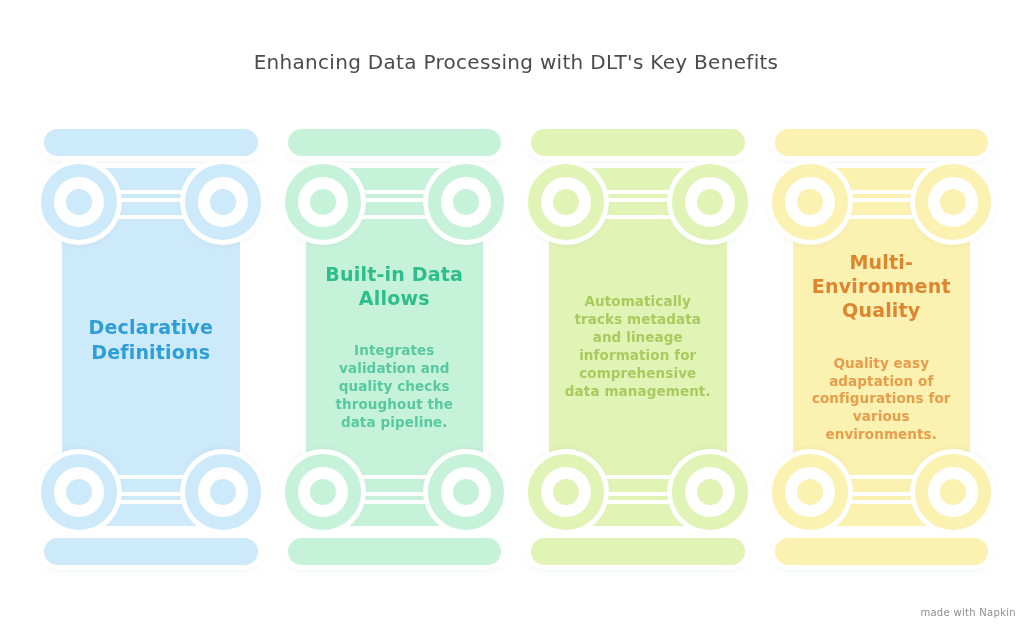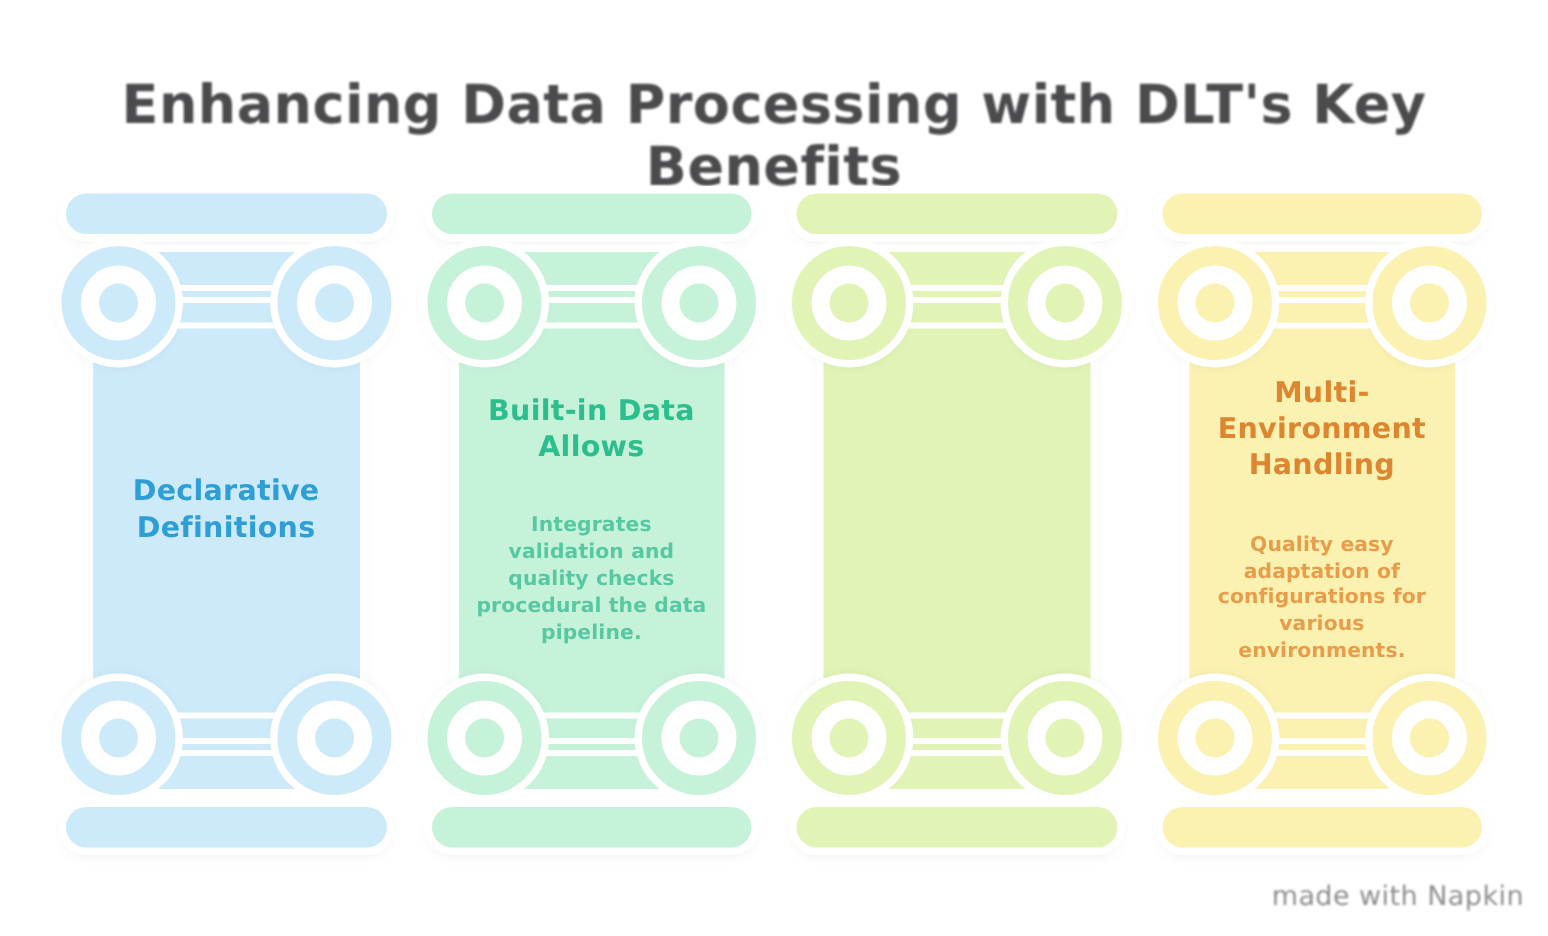--- a/index.html
+++ b/index.html
@@ -13,22 +13,22 @@
     font-family: "DejaVu Sans", "Liberation Sans", sans-serif;
   }
 
   
   .header-title {
     position: absolute;
     top: 50px;
     left: 0;
     width: 100%;
     text-align: center;
-    font-size: 36px;
-    font-weight: bold;
+    font-size: 20px;
+    font-weight: normal;
     letter-spacing: 0.3px;
     filter: blur(0.7px);
   }
 
   
   .pillars {
     position: absolute;
     top: 129px;
     left: 41px;
     right: 41px;
@@ -133,22 +133,22 @@
     font-weight: 600;
     line-height: 1.33;
     letter-spacing: 0.1px;
     color: var(--body-color);
   }
 
   
   .watermark {
     position: absolute;
     right: 16px;
-    bottom: 16px;
-    font-size: 18px;
+    bottom: 6px;
+    font-size: 10px;
     letter-spacing: 0.3px;
     filter: blur(0.6px);
     text-align: center;
   }
 </style>
 </head>
 <body>
 
 <div class="canvas">
 
@@ -179,60 +179,61 @@
     <div class="pillar" style="--fill: #c7f2da; --title-color: #2cbe8c; --body-color: #57c9a2;">
       <div class="cap-bar"></div>
       <div class="capital top">
         <div class="volute left"></div>
         <div class="bar-wide"></div>
         <div class="bar-narrow"></div>
         <div class="volute right"></div>
       </div>
       <div class="shaft">
         <div class="pillar-title">Built-in Data Allows</div>
-        <div class="pillar-desc">Integrates validation and quality checks procedural the data pipeline.</div>
+        <div class="pillar-desc">Integrates validation and quality checks throughout the data pipeline.</div>
       </div>
       <div class="capital bottom">
         <div class="volute left"></div>
         <div class="bar-wide"></div>
         <div class="bar-narrow"></div>
         <div class="volute right"></div>
       </div>
       <div class="base-bar"></div>
     </div>
 
     <div class="pillar" style="--fill: #e1f3b5; --title-color: #97c03d; --body-color: #a9ca5e;">
       <div class="cap-bar"></div>
       <div class="capital top">
         <div class="volute left"></div>
         <div class="bar-wide"></div>
         <div class="bar-narrow"></div>
         <div class="volute right"></div>
       </div>
       <div class="shaft">
+        <div class="pillar-desc">Automatically tracks metadata and lineage information for comprehensive data management.</div>
       </div>
       <div class="capital bottom">
         <div class="volute left"></div>
         <div class="bar-wide"></div>
         <div class="bar-narrow"></div>
         <div class="volute right"></div>
       </div>
       <div class="base-bar"></div>
     </div>
 
     <div class="pillar" style="--fill: #fbf1b0; --title-color: #de8530; --body-color: #e79d4b;">
       <div class="cap-bar"></div>
       <div class="capital top">
         <div class="volute left"></div>
         <div class="bar-wide"></div>
         <div class="bar-narrow"></div>
         <div class="volute right"></div>
       </div>
       <div class="shaft">
-        <div class="pillar-title">Multi-Environment Handling</div>
+        <div class="pillar-title">Multi-Environment Quality</div>
         <div class="pillar-desc">Quality easy adaptation of configurations for various environments.</div>
       </div>
       <div class="capital bottom">
         <div class="volute left"></div>
         <div class="bar-wide"></div>
         <div class="bar-narrow"></div>
         <div class="volute right"></div>
       </div>
       <div class="base-bar"></div>
     </div>

